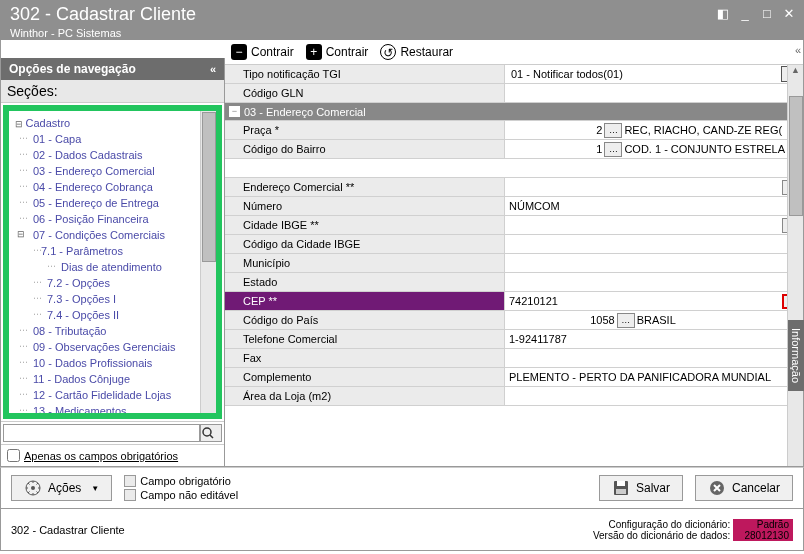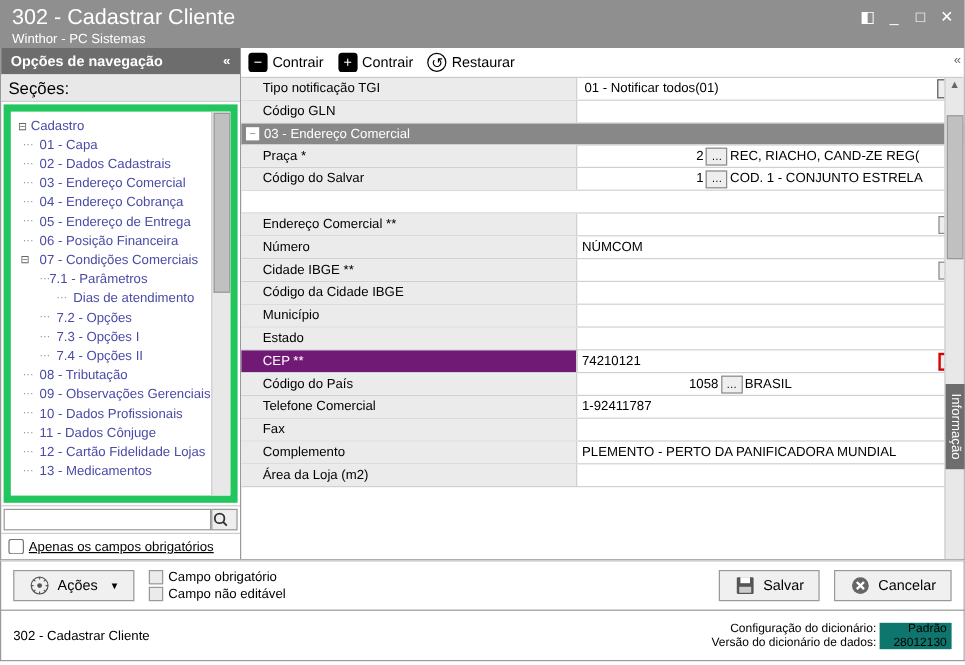--- a/index.html
+++ b/index.html
@@ -6,21 +6,21 @@
 body { background: #fff; width: 804px; height: 554px; overflow: hidden; }
 
 .titlebar { background: #8f8f8f; color: #fff; padding: 4px 10px 2px 10px; height: 40px; position: relative; }
 .titlebar .title { font-size: 18px; font-weight: 300; }
 .titlebar .subtitle { font-size: 11px; margin-top: 2px; }
 .titlebar .controls { position: absolute; right: 8px; top: 6px; display: flex; gap: 8px; }
 .titlebar .controls span { display: inline-block; width: 14px; height: 14px; color: #fff; font-size: 13px; cursor: pointer; text-align: center; }
 
 .main { display: flex; height: 427px; border: 1px solid #999; border-top: none; }
 
-.nav-panel { width: 200px; display: flex; flex-direction: column; border-right: 1px solid #999; }
+.nav-panel { width: 224px; display: flex; flex-direction: column; border-right: 1px solid #999; margin-top: 18px; }
 .nav-header { background: #6d6d6d; color: #fff; font-size: 12px; font-weight: bold; padding: 4px 8px; display: flex; justify-content: space-between; align-items: center; }
 .nav-header .collapse { font-size: 11px; cursor: pointer; }
 .sections-label { background: #e8e8e8; font-size: 14px; padding: 3px 6px; border-bottom: 1px solid #ccc; }
 .tree-wrap { flex: 1; overflow: hidden; position: relative; border: 6px solid #22c55e; margin: 2px; }
 .tree-scroll { position: absolute; right: 0; top: 0; bottom: 0; width: 16px; background: #e8e8e8; border-left: 1px solid #ccc; }
 .tree-scroll .thumb { background: #c0c0c0; width: 14px; margin: 1px; height: 150px; border: 1px solid #999; }
 .tree { font-size: 11px; color: #4a4aa8; padding: 4px 2px; }
 .tree .node { padding: 2px 0 2px 14px; white-space: nowrap; cursor: pointer; position: relative; }
 .tree .node.root { padding-left: 4px; }
 .tree .node.root::before { content: "⊟"; color: #666; margin-right: 3px; font-size: 9px; }
@@ -69,21 +69,21 @@
 .btn { display: flex; align-items: center; gap: 6px; border: 1px solid #999; background: #f0f0f0; padding: 3px 12px; font-size: 12px; cursor: pointer; }
 .btn .ico { width: 18px; height: 18px; display: inline-block; }
 .legend { font-size: 11px; display: flex; flex-direction: column; gap: 2px; }
 .legend .item { display: flex; align-items: center; gap: 4px; }
 .legend .sw { width: 12px; height: 12px; border: 1px solid #999; }
 .spacer { flex: 1; }
 .dropdown-arr { font-size: 8px; margin-left: 4px; }
 
 .status-bar { border: 1px solid #999; border-top: none; padding: 6px 10px; font-size: 11px; display: flex; justify-content: space-between; height: 42px; align-items: center; }
 .status-bar .right { text-align: right; font-size: 10px; }
-.status-bar .right .val { background: #0f766e; padding: 0 4px; display: inline-block; min-width: 60px; }
+.status-bar .right .val { background: #be185d; padding: 0 4px; display: inline-block; min-width: 60px; }
 
 svg { display: block; }
 </style>
 </head>
 <body>
 
 <div class="titlebar">
   <div class="title">302 - Cadastrar Cliente</div>
   <div class="subtitle">Winthor - PC Sistemas</div>
   <div class="controls">
@@ -181,21 +181,21 @@
           <div class="row">
     <div class="label bold">Praça *</div>
     <div class="value">
               <div style="flex:1"></div>
               <span>2</span>
               <span class="ellipsis">…</span>
               <span class="txtval" style="flex:2;overflow:hidden;white-space:nowrap">REC, RIACHO, CAND-ZE REG(</span>
             </div>
   </div>
           <div class="row">
-    <div class="label">Código do Salvar</div>
+    <div class="label">Código do Bairro</div>
     <div class="value">
               <div style="flex:1"></div>
               <span>1</span>
               <span class="ellipsis">…</span>
               <span class="txtval" style="flex:2;overflow:hidden;white-space:nowrap">COD. 1 - CONJUNTO ESTRELA</span>
             </div>
   </div>
           <div class="row">
     <div class="value">
               <input type="text" value="" style="">

